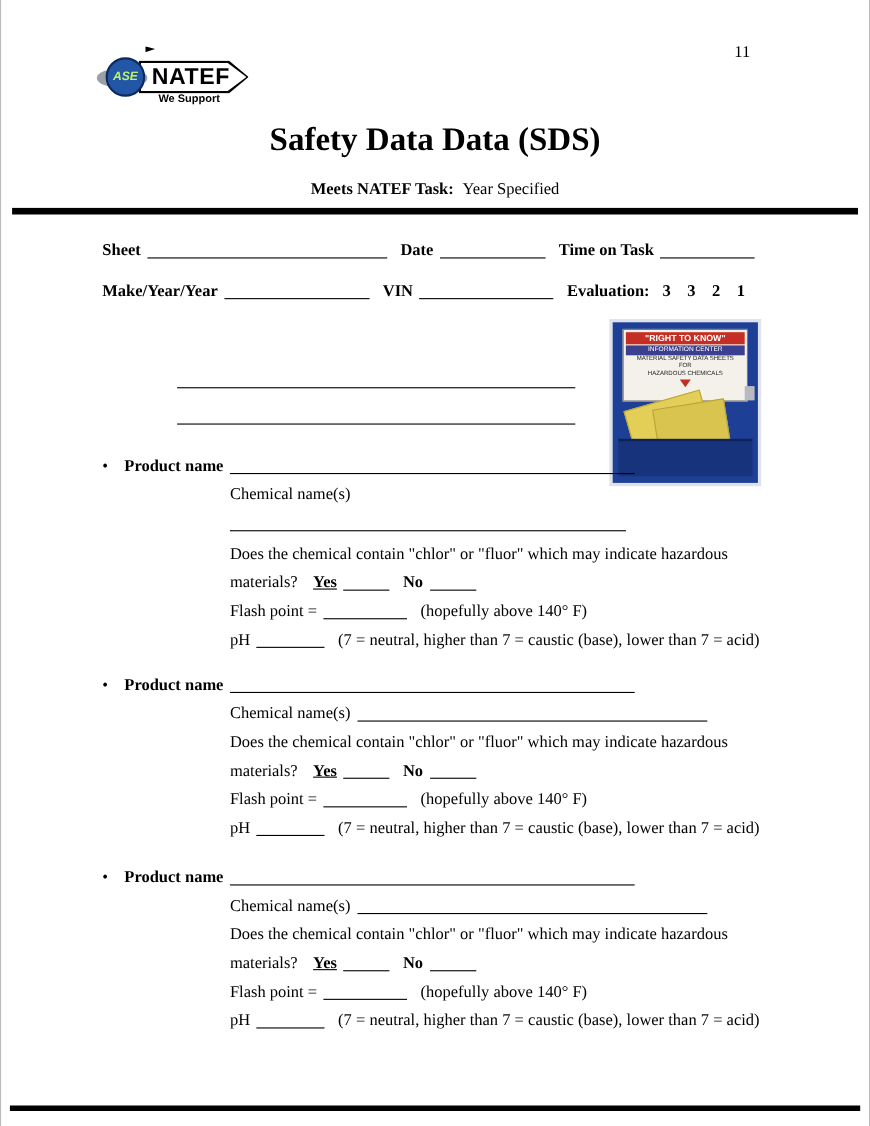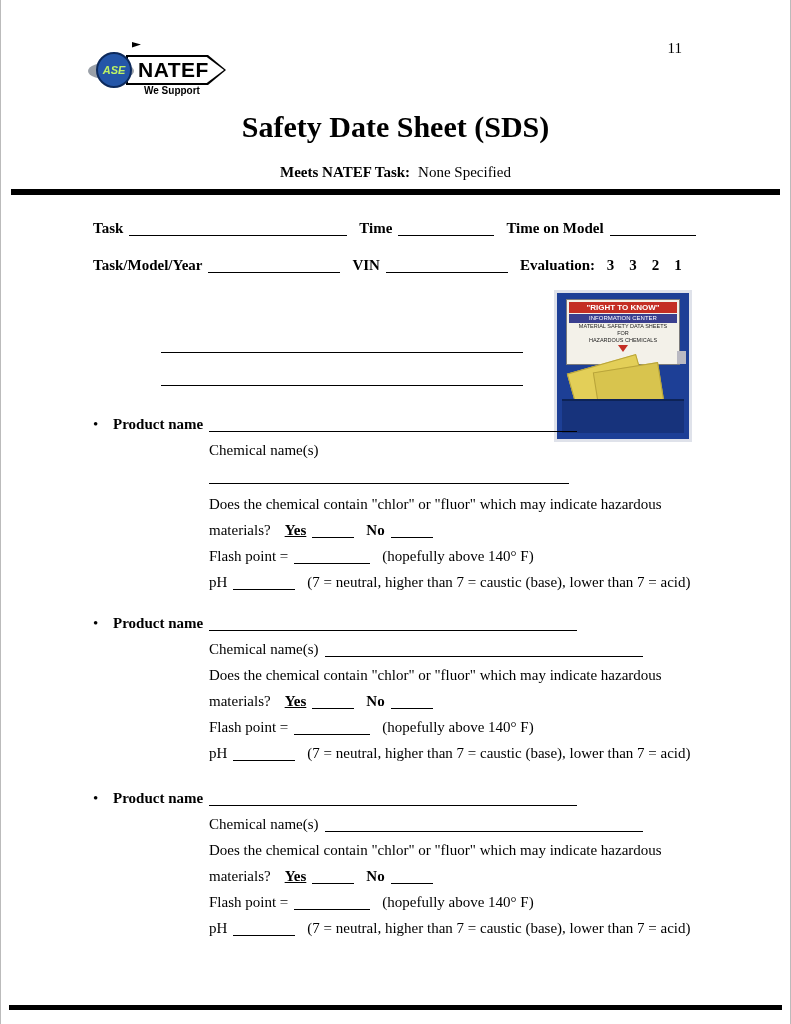--- a/index.html
+++ b/index.html
@@ -109,34 +109,34 @@
     <div class="arrow-outer">
       <div class="arrow-inner"></div>
       <span class="natef-text">NATEF</span>
     </div>
     <span class="ase-wing"></span>
     <div class="ase-circle">
       <span>ASE</span>
     </div>
   </div>
 
-  <div class="title">Safety Date Sheet (SDS)</div>
+  <div class="title">Safety Data Data (SDS)</div>
 
   <div class="subtitle">
-    <span class="b">Meets NATEF Task:</span><span>None Specified</span>
+    <span class="b">Meets NATEF Task:</span><span>Year Specified</span>
   </div>
 
   <div class="rule-top"></div>
 
   <div class="row" style="top:220px">
-    <span class="b">Task</span><span class="blank" style="width:218px"></span><span class="b">Time</span><span class="blank" style="width:96px"></span><span class="b">Time on Model</span><span class="blank" style="width:86px"></span>
+    <span class="b">Sheet</span><span class="blank" style="width:218px"></span><span class="b">Date</span><span class="blank" style="width:96px"></span><span class="b">Time on Task</span><span class="blank" style="width:86px"></span>
   </div>
 
   <div class="row" style="top:257px">
-    <span class="b">Task/Model/Year</span><span class="blank" style="width:132px"></span><span class="b">VIN</span><span class="blank" style="width:122px"></span><span class="b">Evaluation:</span>
+    <span class="b">Make/Year/Year</span><span class="blank" style="width:132px"></span><span class="b">VIN</span><span class="blank" style="width:122px"></span><span class="b">Evaluation:</span>
     <span class="b pre" style="margin-left:8px">3    3    2    1</span>
   </div>
 
   <div class="desc-line" style="top:352px"></div>
   <div class="desc-line" style="top:385px"></div>
 
   <div class="photo">
     <div class="board">
       <div class="sign">
         <div class="sign-red">"RIGHT TO KNOW"</div>

